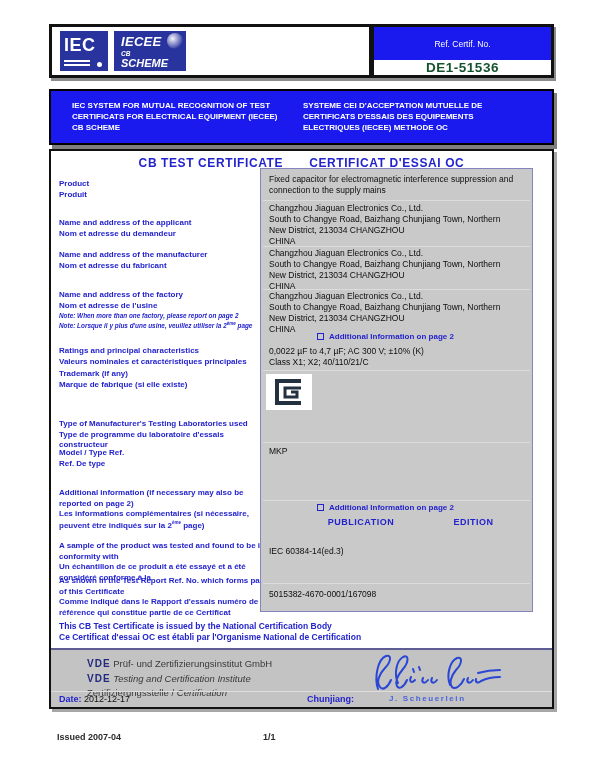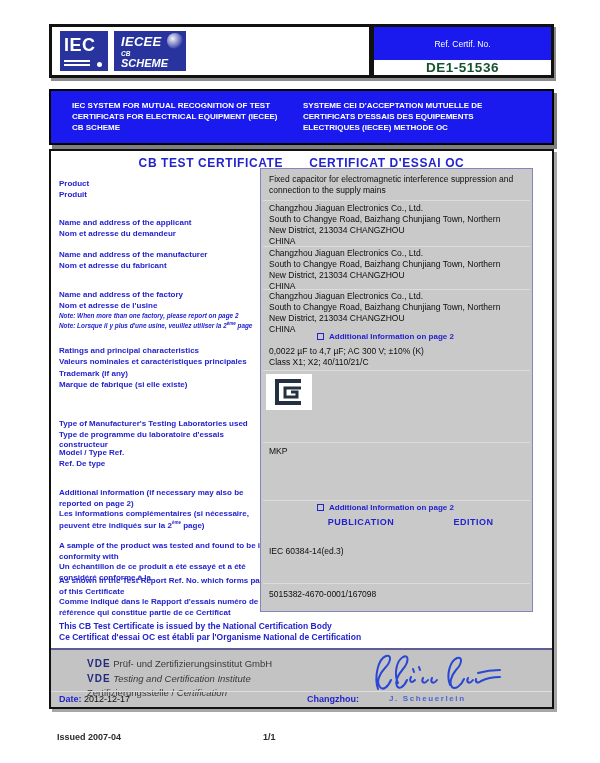--- a/index.html
+++ b/index.html
@@ -256,20 +256,20 @@
         <path d="M57 27 C55 31 58 34 62 29"></path>
         <path d="M66 27 C64 31 67 34 71 29"></path>
         <path d="M84 34 C80 24 84 10 91 7 C97 5 96 13 90 19 C85 25 83 32 86 36 C89 39 95 35 98 28"></path>
         <path d="M102 27 C100 31 103 34 107 29"></path>
         <path d="M110 28 C109 31 112 33 115 30 C121 27 128 26 134 26"></path>
         <path d="M112 22 C119 20 127 19 134 19"></path>
       </g>
     </svg>
     <div class="date-row">
       <span style="position:absolute;left:8px;top:2px;"><span class="date-label">Date:</span><span class="date-value"> 2012-12-17</span></span>
-      <span class="sig-label" style="position:absolute;left:256px;top:2px;">Changzhou:</span>
+      <span class="sig-label" style="position:absolute;left:256px;top:2px;">Chunjiang:</span>
       <span class="signer">J. Scheuerlein</span>
     </div>
   </div>
 </div>
 
 <div class="abs page-footer-issued">Issued 2007-04</div>
 <div class="abs page-footer-page">1/1</div>
 
 </body></html>

